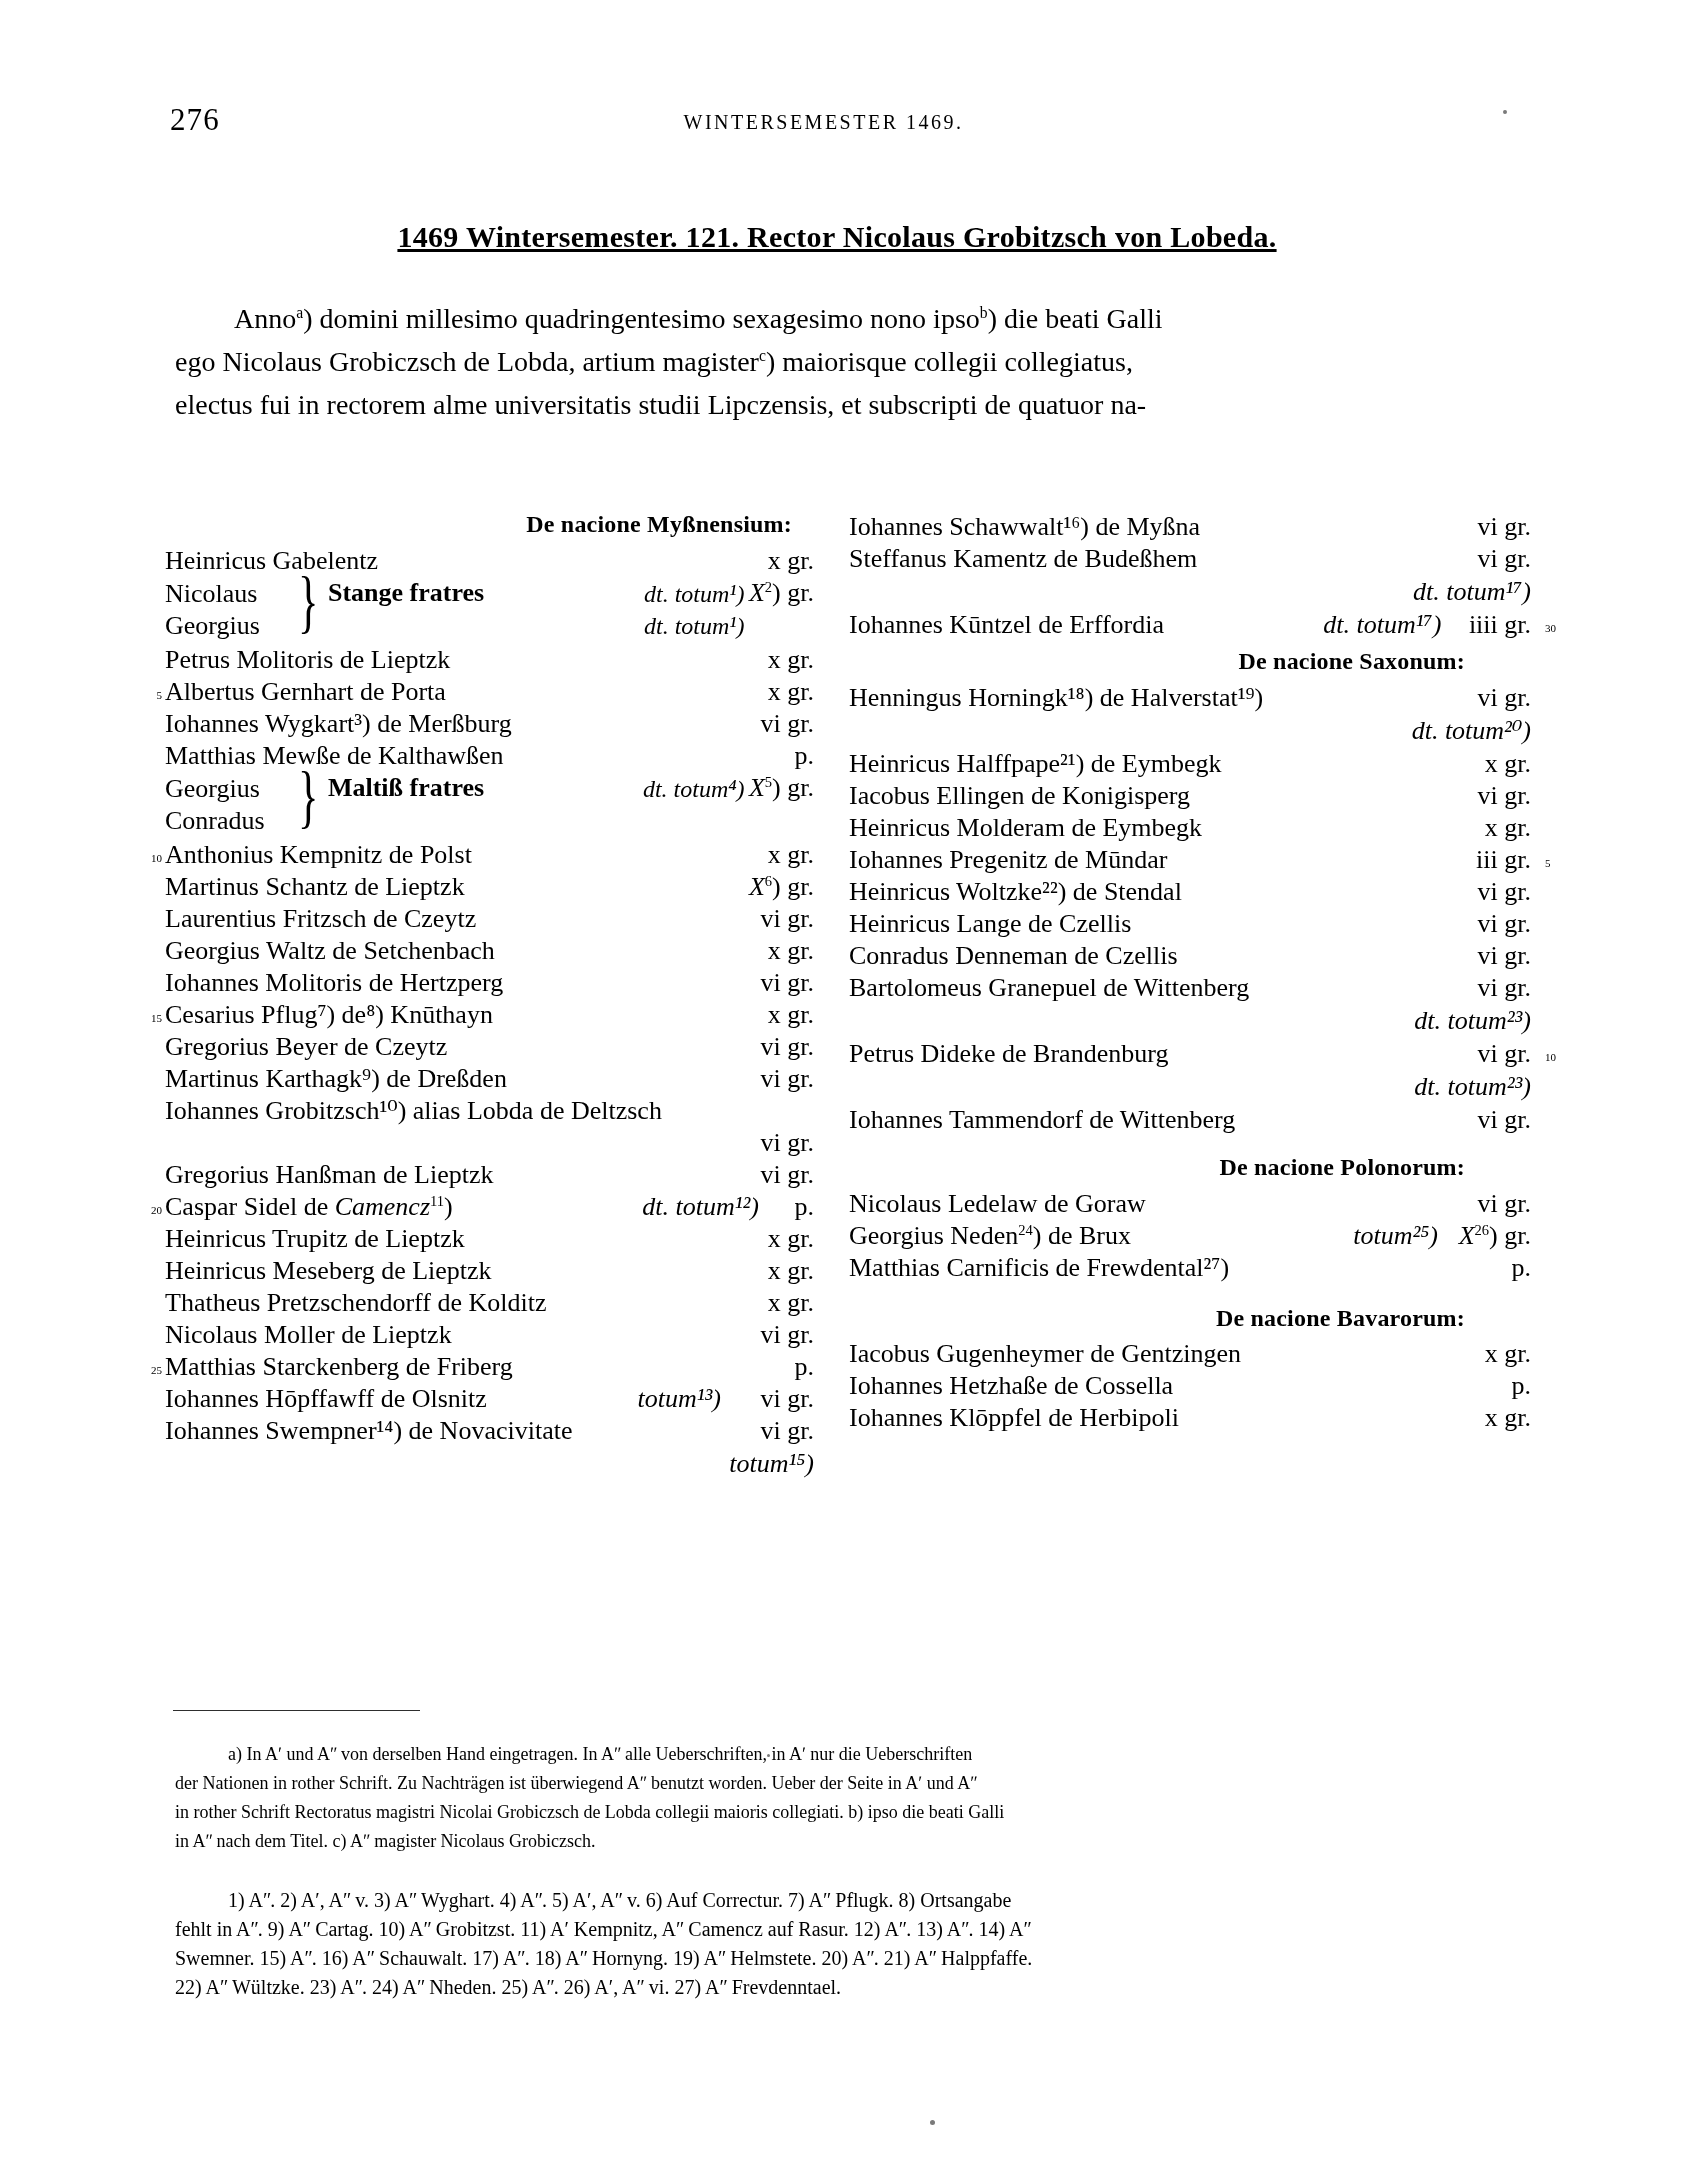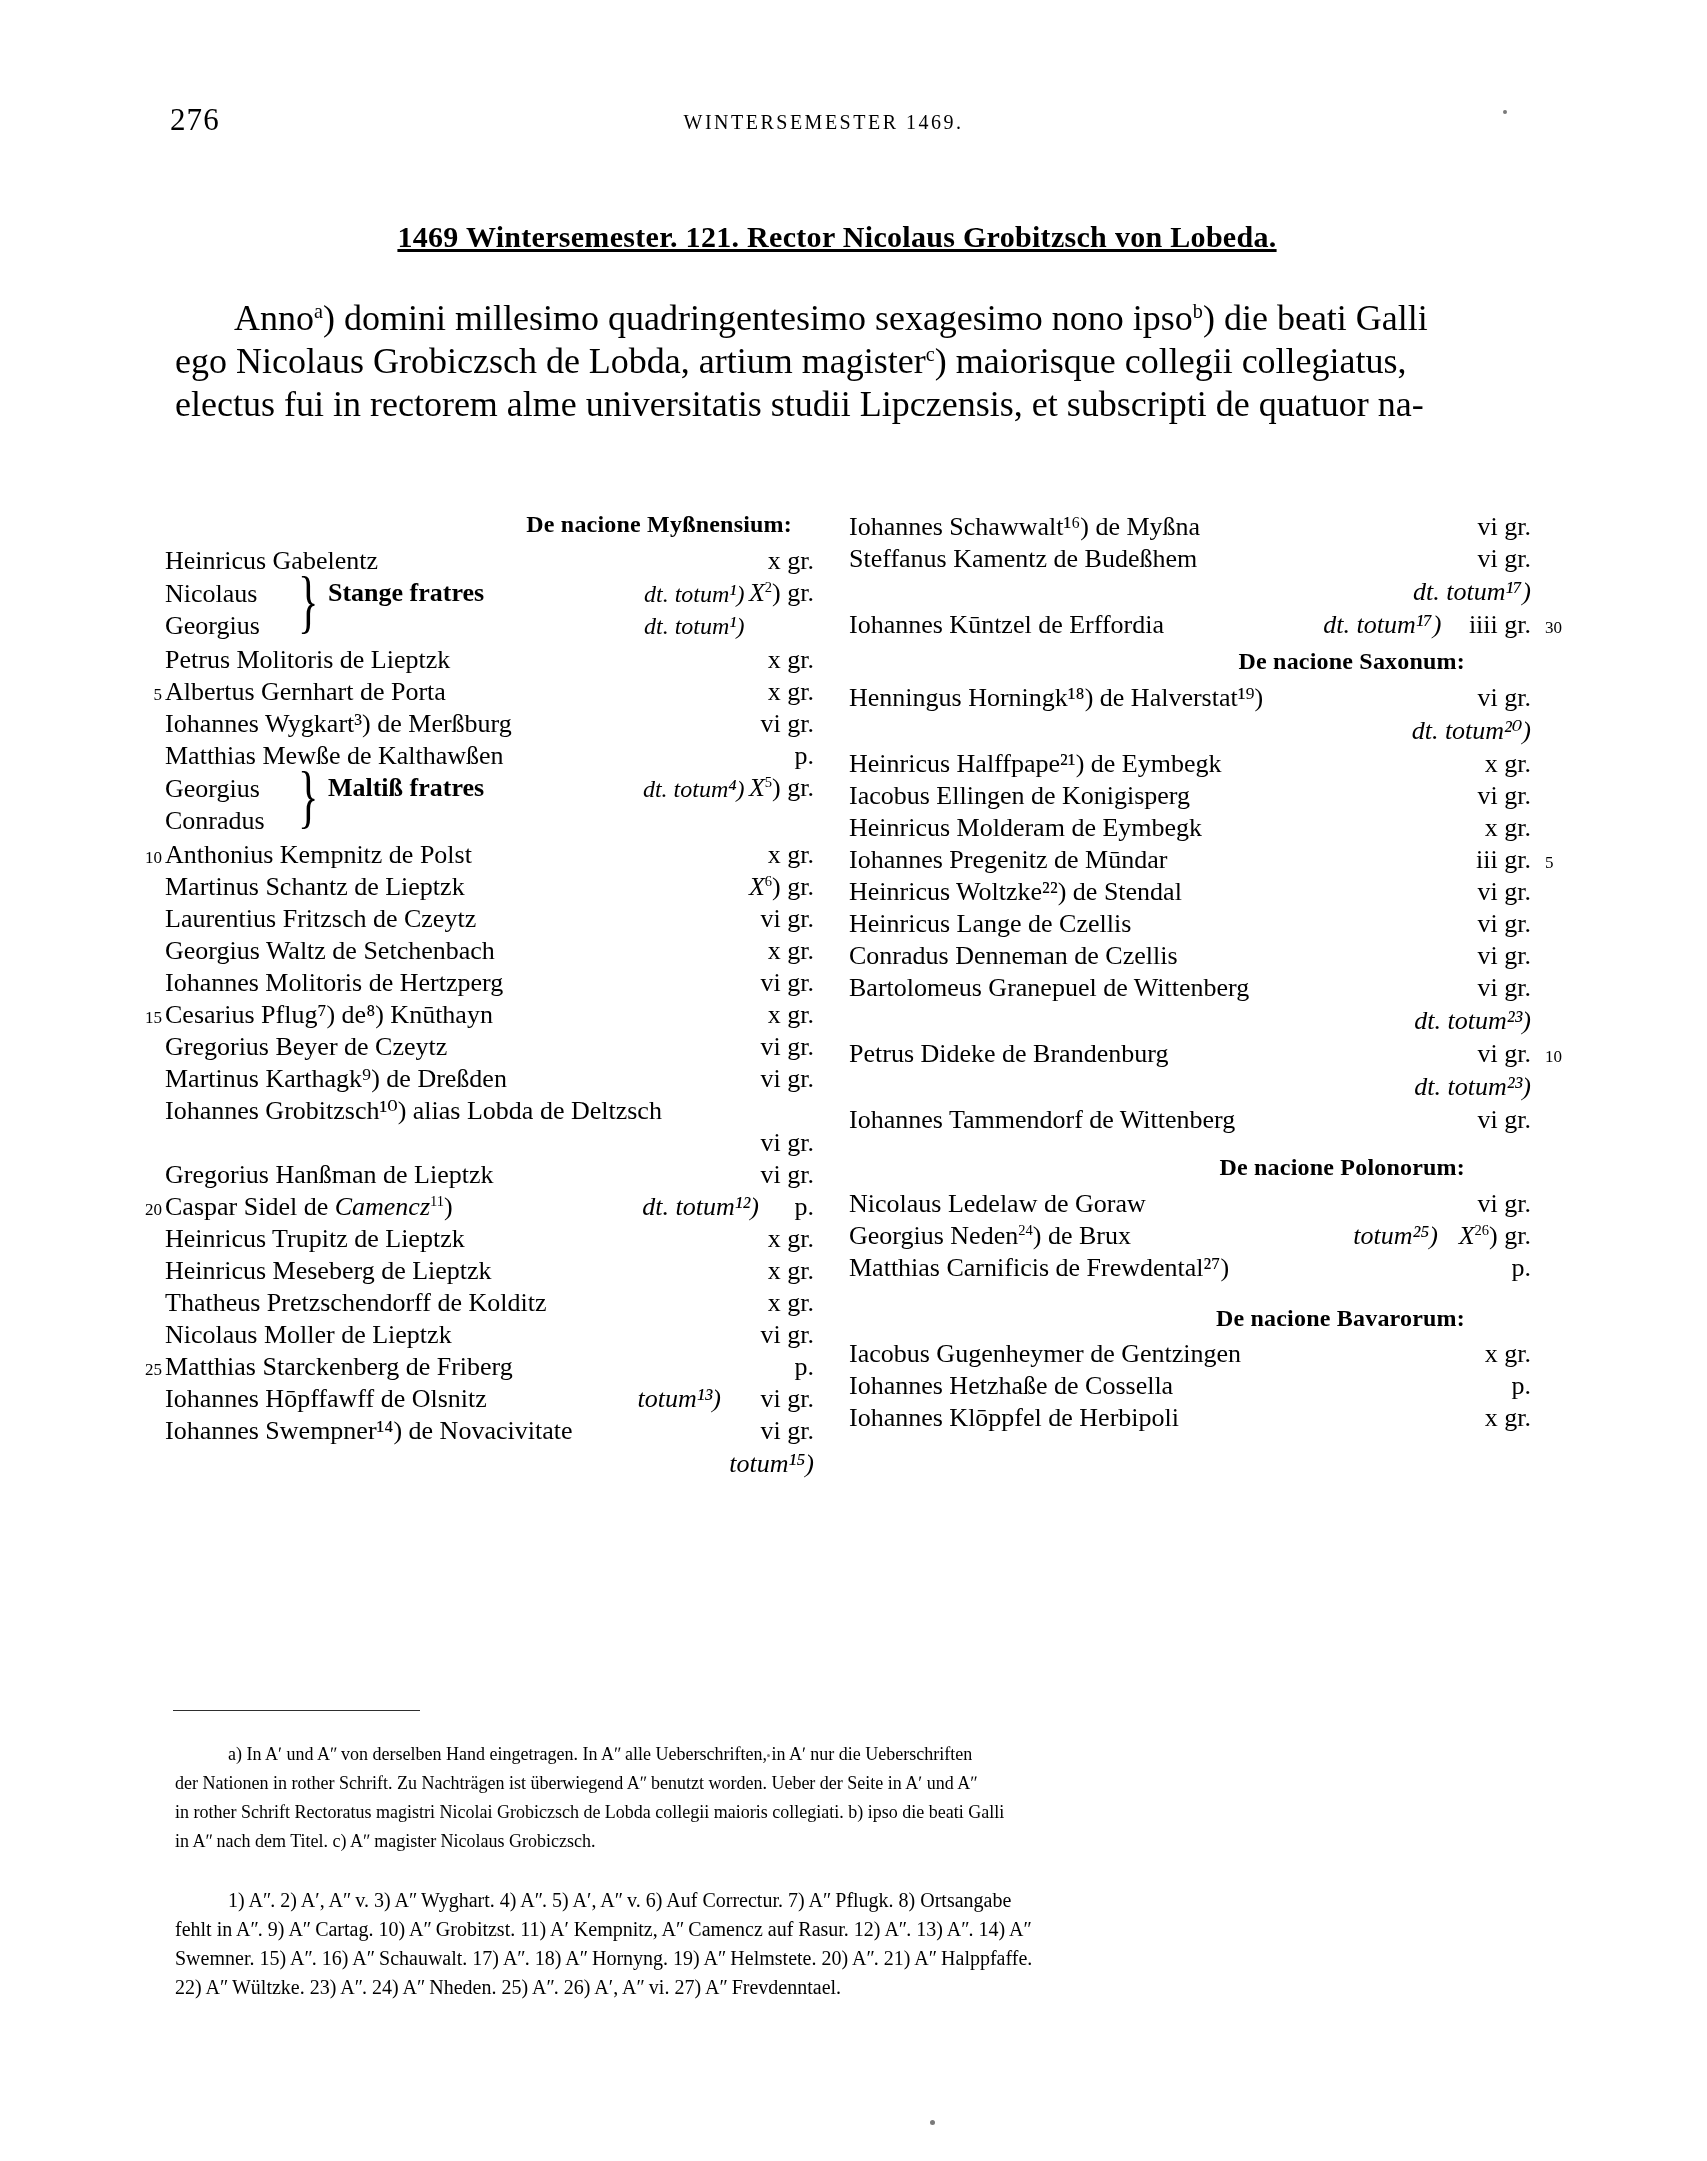--- a/index.html
+++ b/index.html
@@ -27,21 +27,21 @@
   
   .headline {
     position: absolute; top: 220px; left: 0; width: 1707px;
     text-align: center; font-size: 30px; font-weight: 700;
     letter-spacing: 0.3px; text-indent: -33px; text-decoration: underline;
   }
 
   
   .intro {
     position: absolute; top: 297px; left: 175px; width: 1358px;
-    font-size: 36px; line-height: 43px; text-align: justify; text-align-last: left;
+    font-size: 28px; line-height: 43px; text-align: justify; text-align-last: left;
   }
   .intro .firstline { text-indent: 59px; }
   sup, .sup { font-size: 0.56em; vertical-align: 0.62em; line-height: 0; }
   .it { font-style: italic; }
 
   
   .colL { position: absolute; top: 511px; left: 165px;  width: 649px; }
   .colR { position: absolute; top: 511px; left: 849px; width: 682px; }
 
   .sect-head {
@@ -52,21 +52,21 @@
   .colR .sect-head { padding-right: 66px; }
 
   .entry {
     position: relative;
     display: flex; align-items: baseline;
     font-size: 26px; line-height: 32px;
     min-height: 32px;
   }
   .entry .lnum {
     position: absolute; left: -33px; top: 3.3px;
-    font-size: 17px; width: 30px; text-align: right;
+    font-size: 11px; width: 30px; text-align: right;
   }
   .colR .entry .lnum { left: auto; right: -47px; top: 3.3px; text-align: left; width: 33px; }
   .nm { flex: 0 1 auto; white-space: nowrap; }
   .spacer { flex: 1 1 auto; min-width: 6.6px; }
   .amt { flex: 0 0 auto; white-space: nowrap; text-align: right; }
   .colL .amt { width: 115px; }
   .colR .amt { width: 107px; }
   .midnote { flex: 0 0 auto; font-style: italic; white-space: nowrap; padding-right: 11px; }
 
   

